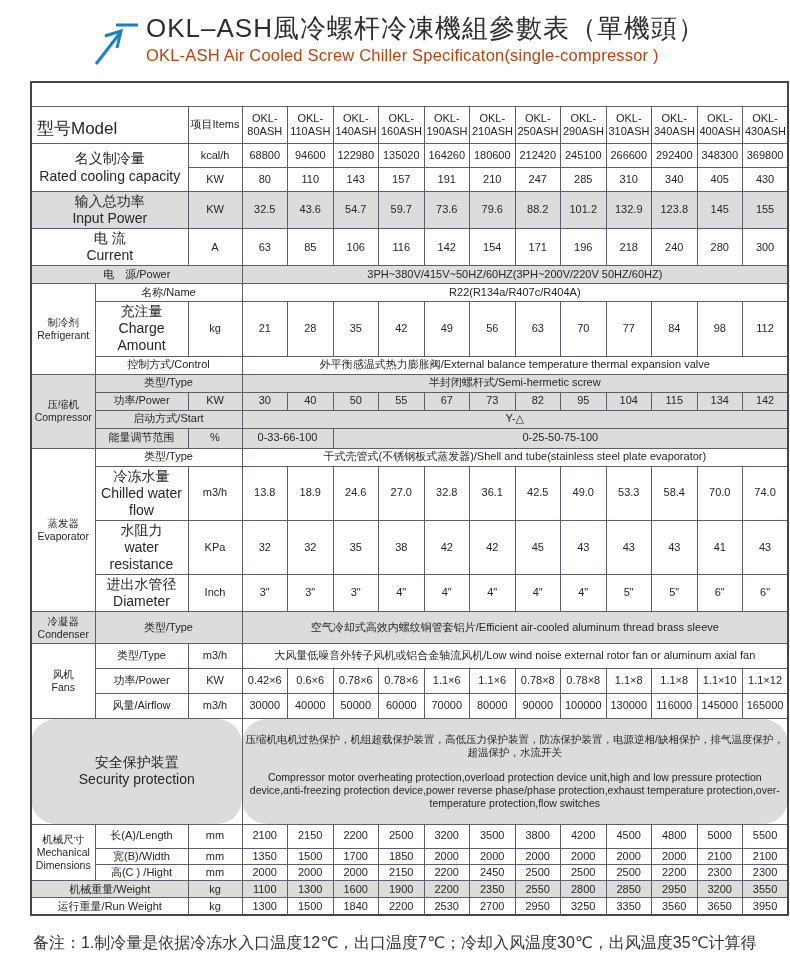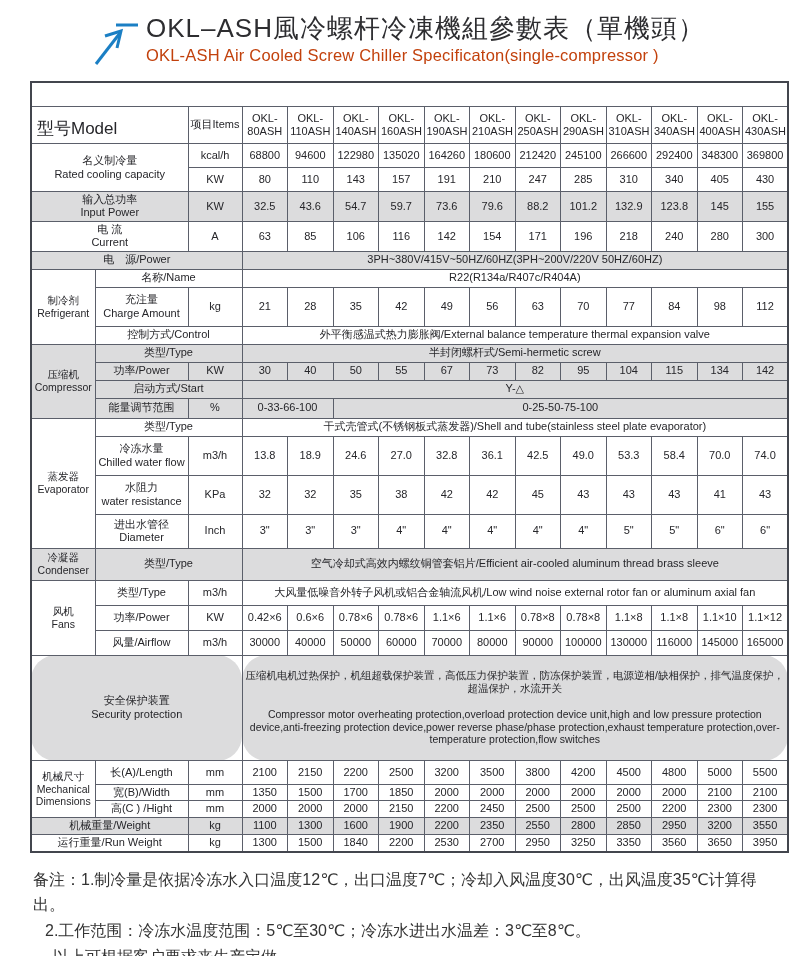--- a/index.html
+++ b/index.html
@@ -18,21 +18,21 @@
              padding:1px 2px;white-space:pre-line;line-height:1.22;font-weight:400;overflow:hidden;}
   table.spec{border:2px solid #43464e;}
   tr.sec>td,tr.sec>th{border-top:1.6px solid #484b53;}
   .caption-row td{background:#2b90d0;color:#ffffff;font-size:13.5px;height:21px;letter-spacing:1px;border:1px solid #2b90d0;}
   .head-row th{background:#e4e4e5;height:34px;font-size:11px;}
   .corner{position:relative;background-color:#e4e4e5;
           background-image:linear-gradient(to bottom left,transparent calc(50% - 0.7px),#70747e calc(50% - 0.7px),#70747e calc(50% + 0.7px),transparent calc(50% + 0.7px));}
   .corner .mlabel{position:absolute;left:5px;bottom:3px;font-size:17px;}
   .gray td,.gray th{background:#dcdcdd;}
   .white td,.white th{background:#ffffff;}
-  td.lbl{font-size:11px;}
+  td.lbl{font-size:14px;}
   td.cat{font-size:10.5px;}
   td.sec-text{text-align:left;padding:3px 6px;font-size:10.5px;line-height:1.35;}
   .r21 td,.r21 th{height:21px;} .r16 td{height:15px;} .r18 td{height:17px;}
   .r36 td{height:36px;} .r32 td{height:31px;} .r30 td{height:29px;}
   .r22 td{height:22px;} .r86 td{height:86px;border-radius:25px;} .r14 td{height:13px;} .r15 td{height:14px;}
   
   .notes{margin:14px 0 0 33px;width:745px;}
   .ncn{font-size:16px;color:#333;line-height:1.6;}
   .ncn .ind1{padding-left:12px;} .ncn .ind2{padding-left:20px;}
   .nen{font-size:10px;color:#333;line-height:1.5;margin-top:2px;}

